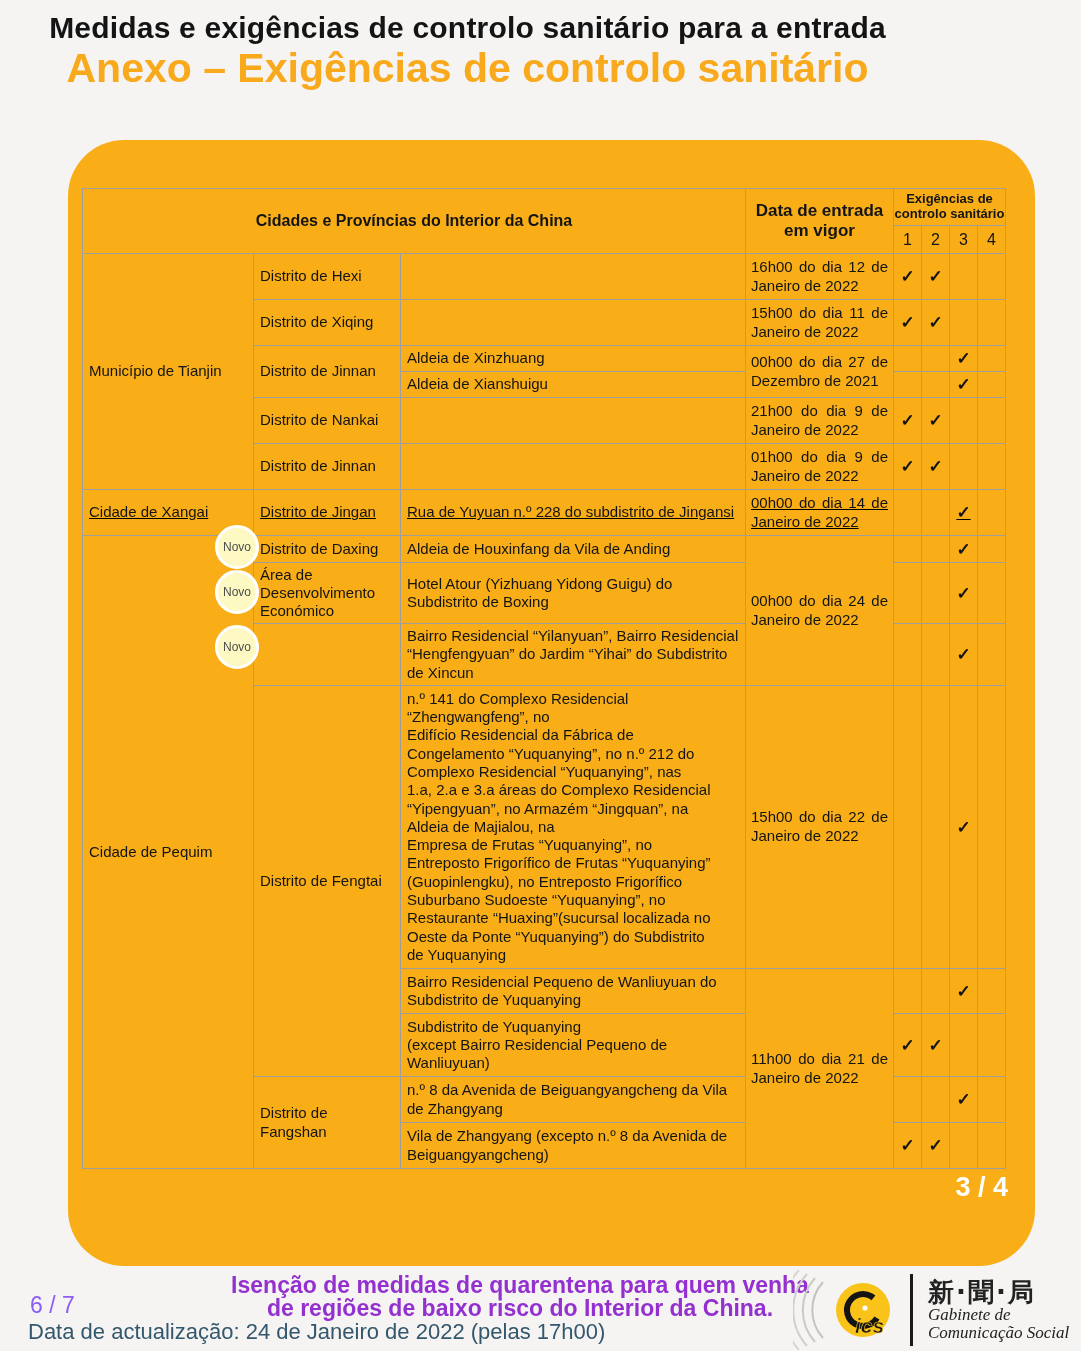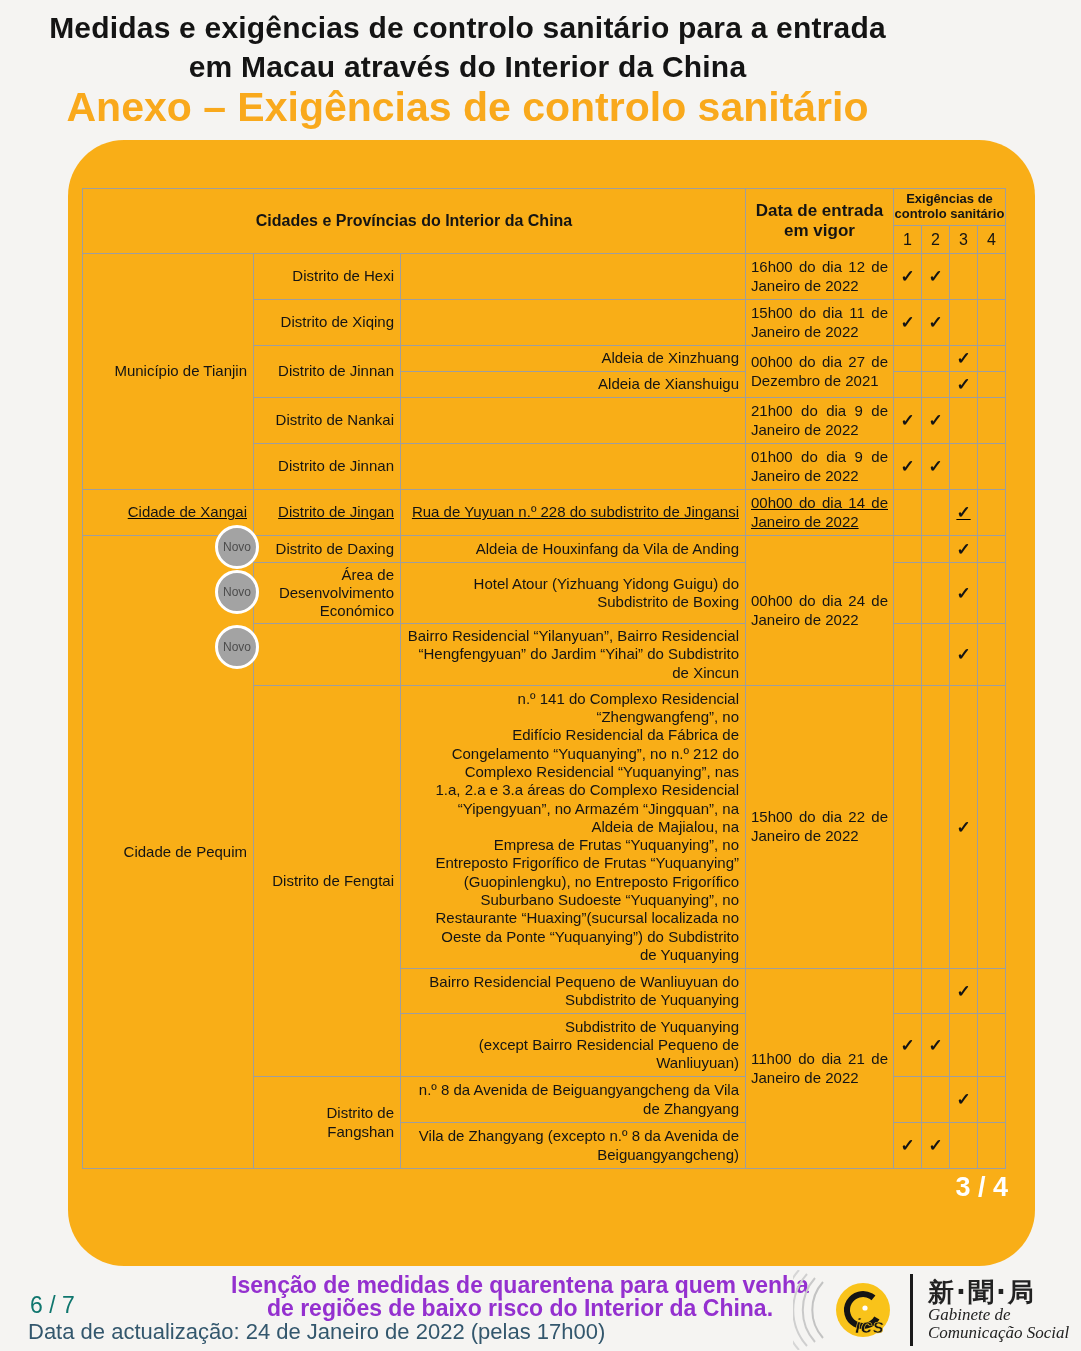--- a/index.html
+++ b/index.html
@@ -28,65 +28,64 @@
     border:1px solid #9E9E9E; vertical-align:middle;
     color:#141414; background:transparent;
   }
   .req-table th { font-weight:bold; text-align:center; }
   th.h-cities { font-size:16px; }
   th.h-date   { font-size:17px; line-height:1.2; }
   th.h-req    { font-size:13px; line-height:1.15; height:37px; }
   th.h-num    { font-size:16px; font-weight:normal; height:28px; }
 
   td.cell-muni, td.cell-district, td.cell-loc {
-    font-size:15px; line-height:1.22; text-align:right; padding:2px 6px; white-space:pre-line;
+    font-size:15px; line-height:1.22; text-align:left; padding:2px 6px; white-space:pre-line;
   }
   td.cell-date { font-size:15px; line-height:1.25; text-align:justify; padding:2px 5px; }
   td.cell-check { text-align:center; font-size:17px; font-weight:bold; padding:0; }
 
   
   .novo-badge {
     position:absolute; width:38px; height:38px; border-radius:50%;
-    background:#a3a3a3; border:3px solid #FFFFFF; color:#4C4C4C;
+    background:#fef9c3; border:3px solid #FFFFFF; color:#4C4C4C;
     font-size:12px; display:flex; align-items:center; justify-content:center;
     box-sizing:content-box; left:215px; z-index:3;
   }
   .novo-1 { top:525px; } .novo-2 { top:570px; } .novo-3 { top:625px; }
 
   
   .page-badge {
     position:absolute; top:1172px; right:73px;
     font-size:27px; font-weight:bold; color:#FFFFFF;
   }
 
   
   .footer-note {
     position:absolute; left:120px; top:1274px; width:800px; text-align:center;
     font-size:23px; font-weight:bold; color:#9430CF; line-height:1.02;
   }
   .footer-page {
-    position:absolute; left:30px; top:1292px; font-size:23px; color:#0f766e;
+    position:absolute; left:30px; top:1292px; font-size:23px; color:#8b5cf6;
   }
   .footer-updated {
     position:absolute; left:28px; top:1319px; font-size:22px; color:#33576D;
   }
   .logo {
     position:absolute; left:793px; top:1270px; display:flex; align-items:center; gap:5px;
   }
   .logo-bar { width:3px; height:72px; background:#1A1A1A; }
   .logo-text { display:flex; flex-direction:column; justify-content:center;margin-left:10px; }
   .logo-cn { font-size:26px; font-weight:bold; color:#222; letter-spacing:2px; line-height:1.1; font-family:"DejaVu Sans", sans-serif; }
   .logo-pt { font-size:17px; font-style:italic; color:#222; line-height:1.06; font-family:"Liberation Serif", serif; }
 </style>
 </head>
 <body>
 
 <div class="title-block">
   <div class="title-line">Medidas e exigências de controlo sanitário para a entrada</div>
-  <div class="title-line">em Macau através do Interior da China</div>
   <div class="subtitle">Anexo – Exigências de controlo sanitário</div>
 </div>
 
 <div class="panel"></div>
 
 <div class="table-wrap">
   <table class="req-table">
     <colgroup>
       <col style="width:171px">
         <col style="width:147px">

